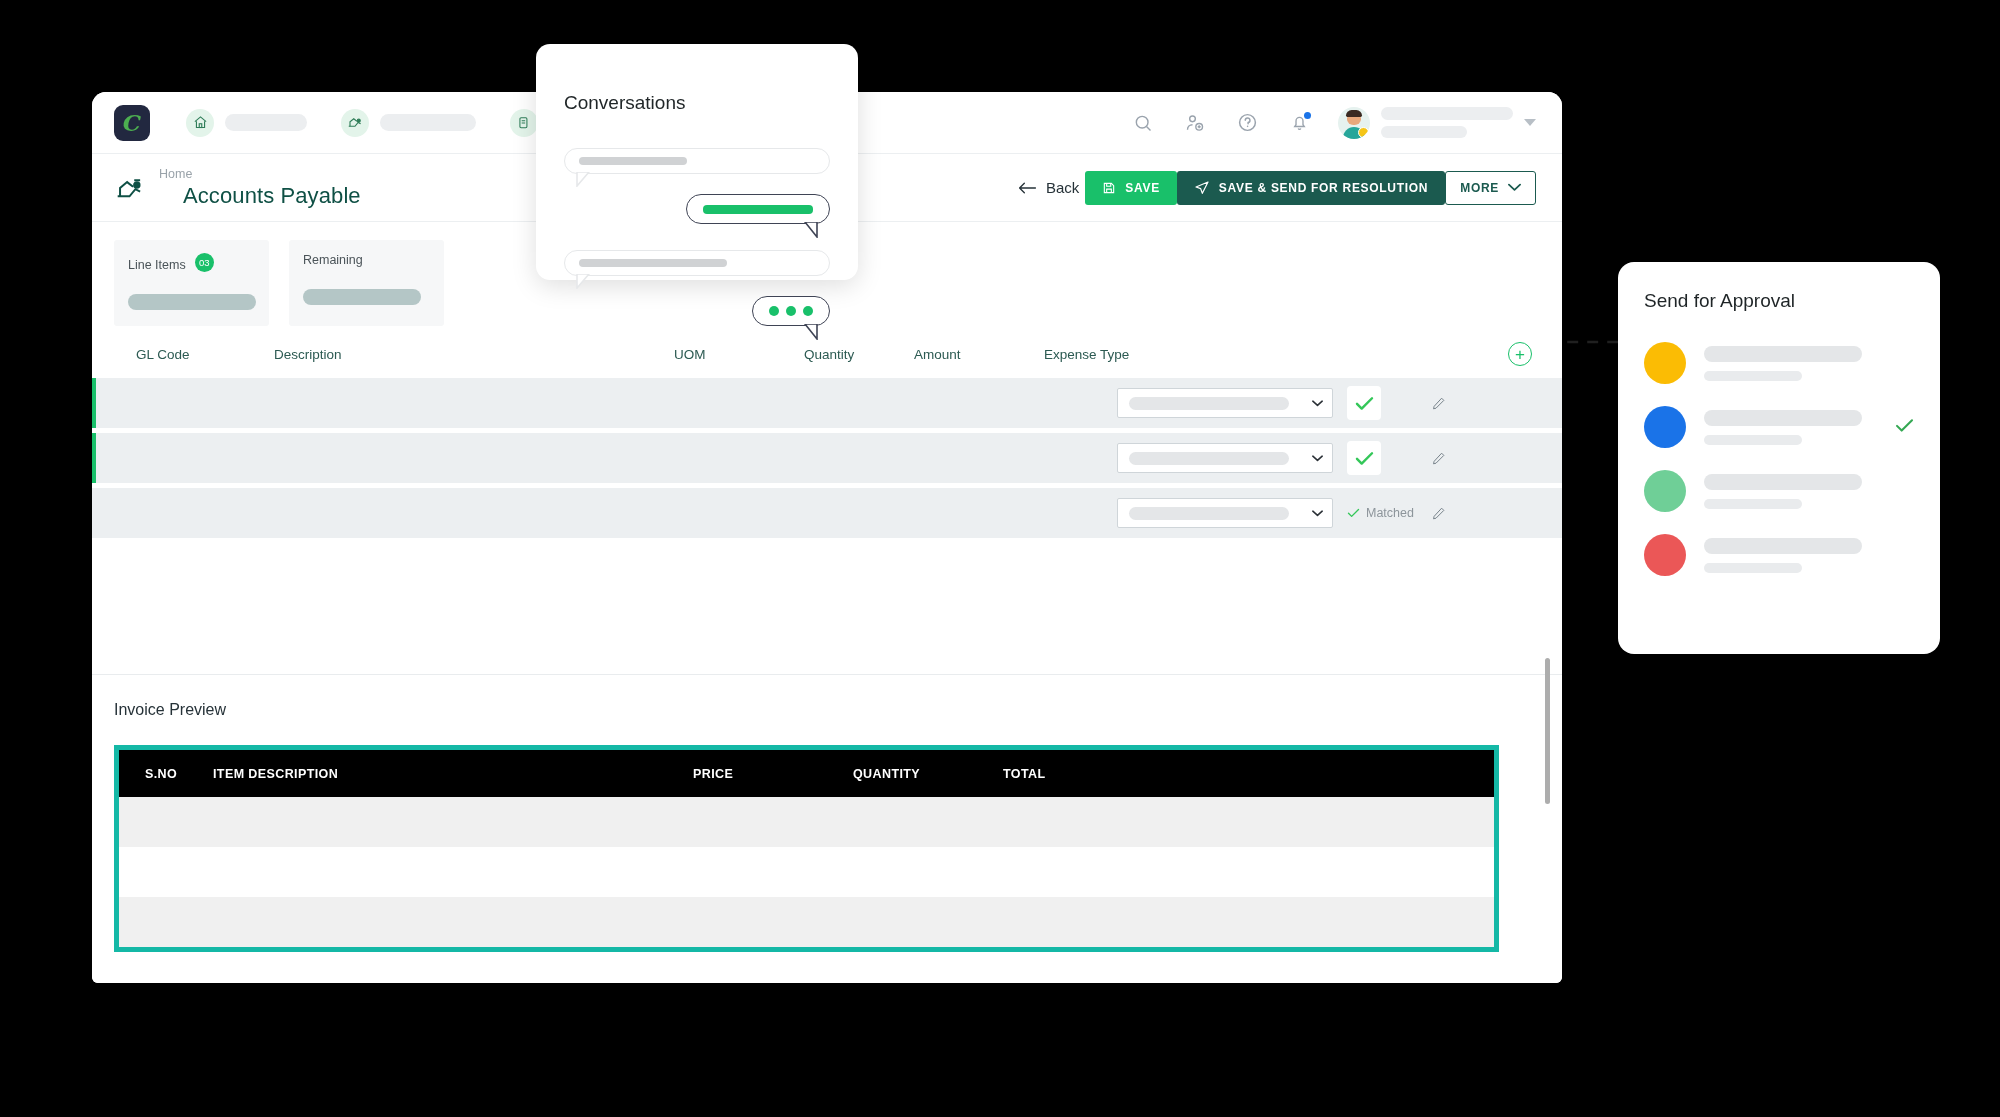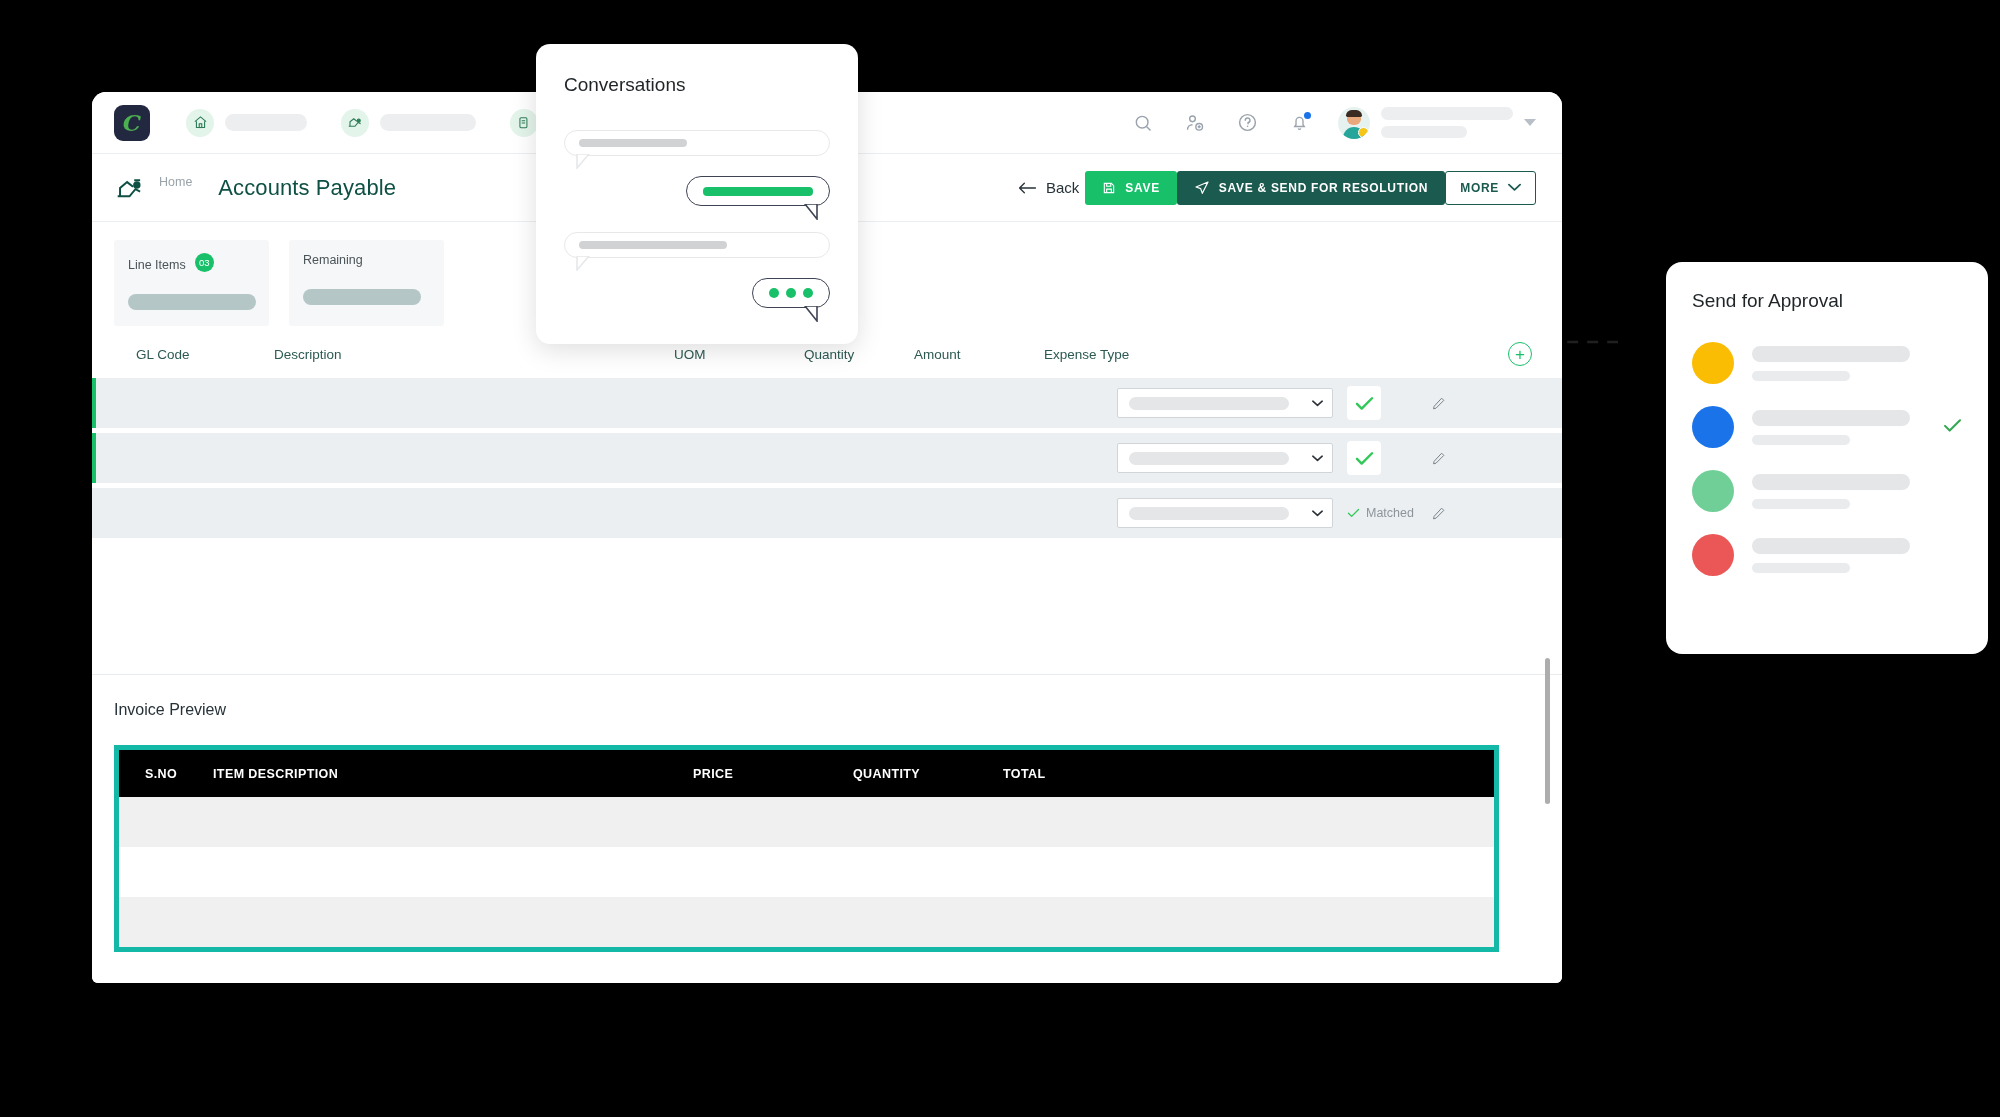--- a/index.html
+++ b/index.html
@@ -76,21 +76,21 @@
   .caret-dn { width: 0; height: 0; border-left: 6px solid transparent; border-right: 6px solid transparent; border-top: 7px solid #b8bfc6; }
 
   
   .page-header {
     height: 68px; background: #ffffff;
     display: flex; align-items: center;
     padding: 0 26px 0 22px;
     border-bottom: 1px solid #eceff1;
   }
   .ph-icon { margin-right: 14px; display: flex; align-items: center; }
-  .ph-text { display: flex; gap: 2px; }
+  .ph-text { display: flex; flex-direction: column; gap: 2px; }
   .breadcrumb { font-size: 12.5px; color: #9aa3aa; }
   .page-title { font-size: 22px; color: #0f5045; font-weight: 400; letter-spacing: .1px; margin-left: 24px; }
   .ph-actions { margin-left: auto; display: flex; align-items: center; }
   .back-btn {
     display: flex; align-items: center; gap: 9px;
     font-size: 15px; color: #263238; background: none; border: none; cursor: pointer;
     padding: 4px 6px;
   }
   .btn {
     height: 34px; display: inline-flex; align-items: center; gap: 9px;
@@ -185,24 +185,24 @@
   .ib.desc { width: 372px; }
   .ib.price { width: 82px; }
   .ib.qty { width: 36px; }
   .ib.total { width: 120px; }
 
   .scroll-track { position: absolute; right: 11px; top: 566px; width: 7px; height: 380px; }
   .scroll-thumb { width: 5px; height: 146px; margin: 0 auto; border-radius: 3px; background: #adadad; }
 
   
   .conv-card {
-    position: absolute; left: 536px; top: 44px; width: 322px; height: 300px;
+    position: absolute; left: 536px; top: 44px; width: 322px; height: 236px;
     background: #ffffff; border-radius: 14px;
     box-shadow: 0 6px 26px rgba(0,0,0,0.13);
-    padding: 30px 28px;
+    padding: 48px 28px;
   }
   .conv-title { font-size: 19px; color: #1f2527; margin-bottom: 34px; }
   .bubble { position: relative; margin-bottom: 20px; }
   .bubble-box { border-radius: 18px; display: flex; align-items: center; }
   .b-left .bubble-box { border: 1.6px solid #e6e8ea; background: #fff; height: 26px; padding: 0 14px; }
   .b-right { display: flex; justify-content: flex-end; }
   .b-right .bubble-box { border: 1.6px solid #3f4455; background: #fff; height: 30px; padding: 0 16px; }
   .b-fill { height: 8px; border-radius: 4px; background: #d0d2d4; }
   .b-fill.w1 { width: 108px; }
   .b-fill.w2 { width: 148px; }
@@ -211,21 +211,20 @@
   .tail-r { position: absolute; right: 12px; bottom: -14px; width: 15px; height: 16px; }
   .typing { display: flex; gap: 7px; }
   .typing i { width: 10px; height: 10px; border-radius: 50%; background: #19c06a; display: block; }
 
   
   .appr-card {
     position: absolute; left: 1618px; top: 262px; width: 322px; height: 392px;
     background: #ffffff; border-radius: 16px;
     box-shadow: 0 6px 26px rgba(0,0,0,0.13);
     padding: 28px 26px;
-    margin-left: 48px;
   }
   .appr-title { font-size: 19px; color: #1f2527; margin-bottom: 30px; }
   .appr-row { display: flex; align-items: center; gap: 18px; margin-bottom: 22px; position: relative; }
   .dot { width: 42px; height: 42px; border-radius: 50%; flex: none; }
   .appr-lines { display: flex; flex-direction: column; gap: 9px; }
   .al1 { width: 158px; height: 16px; border-radius: 8px; background: #e4e6e8; }
   .al2 { width: 98px; height: 10px; border-radius: 5px; background: #e9ebed; }
   .appr-check { position: absolute; right: 0; }
 
   

